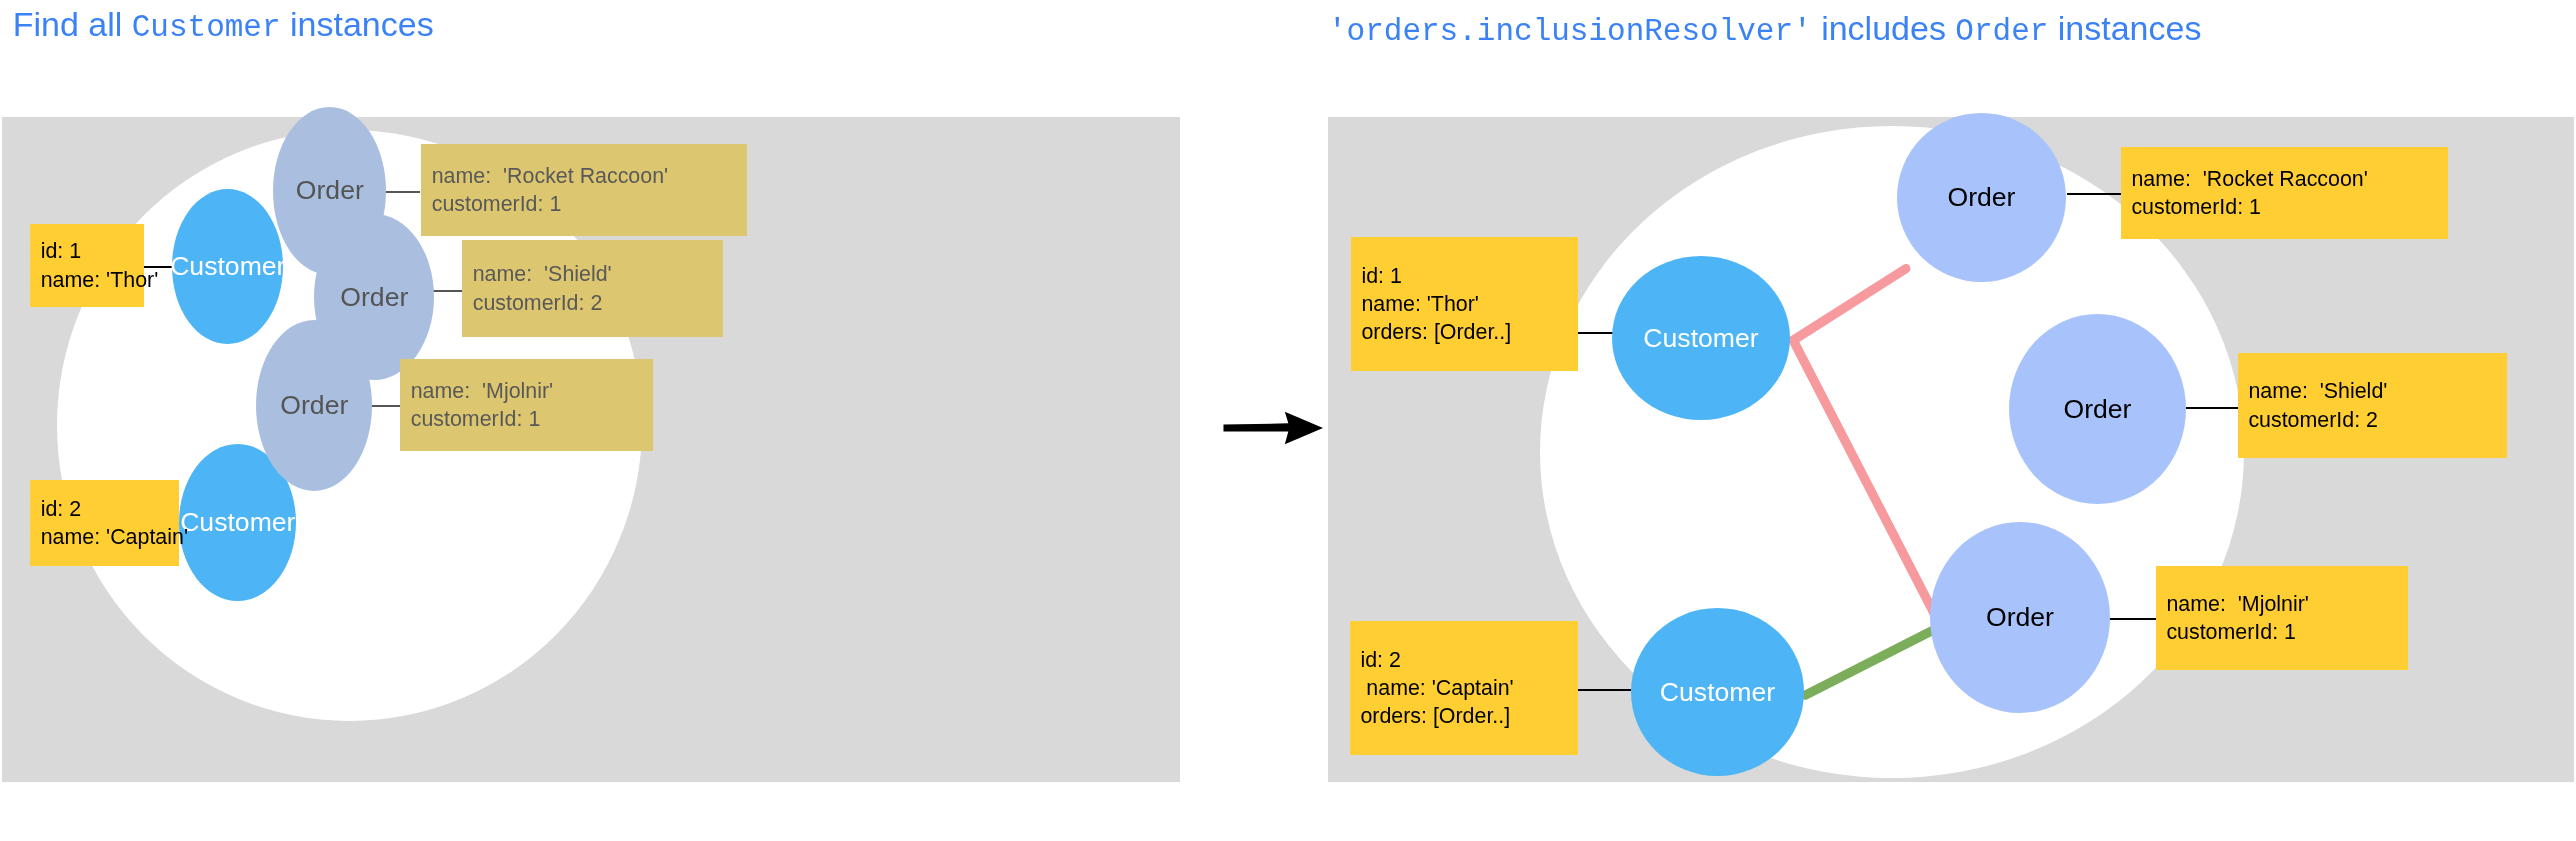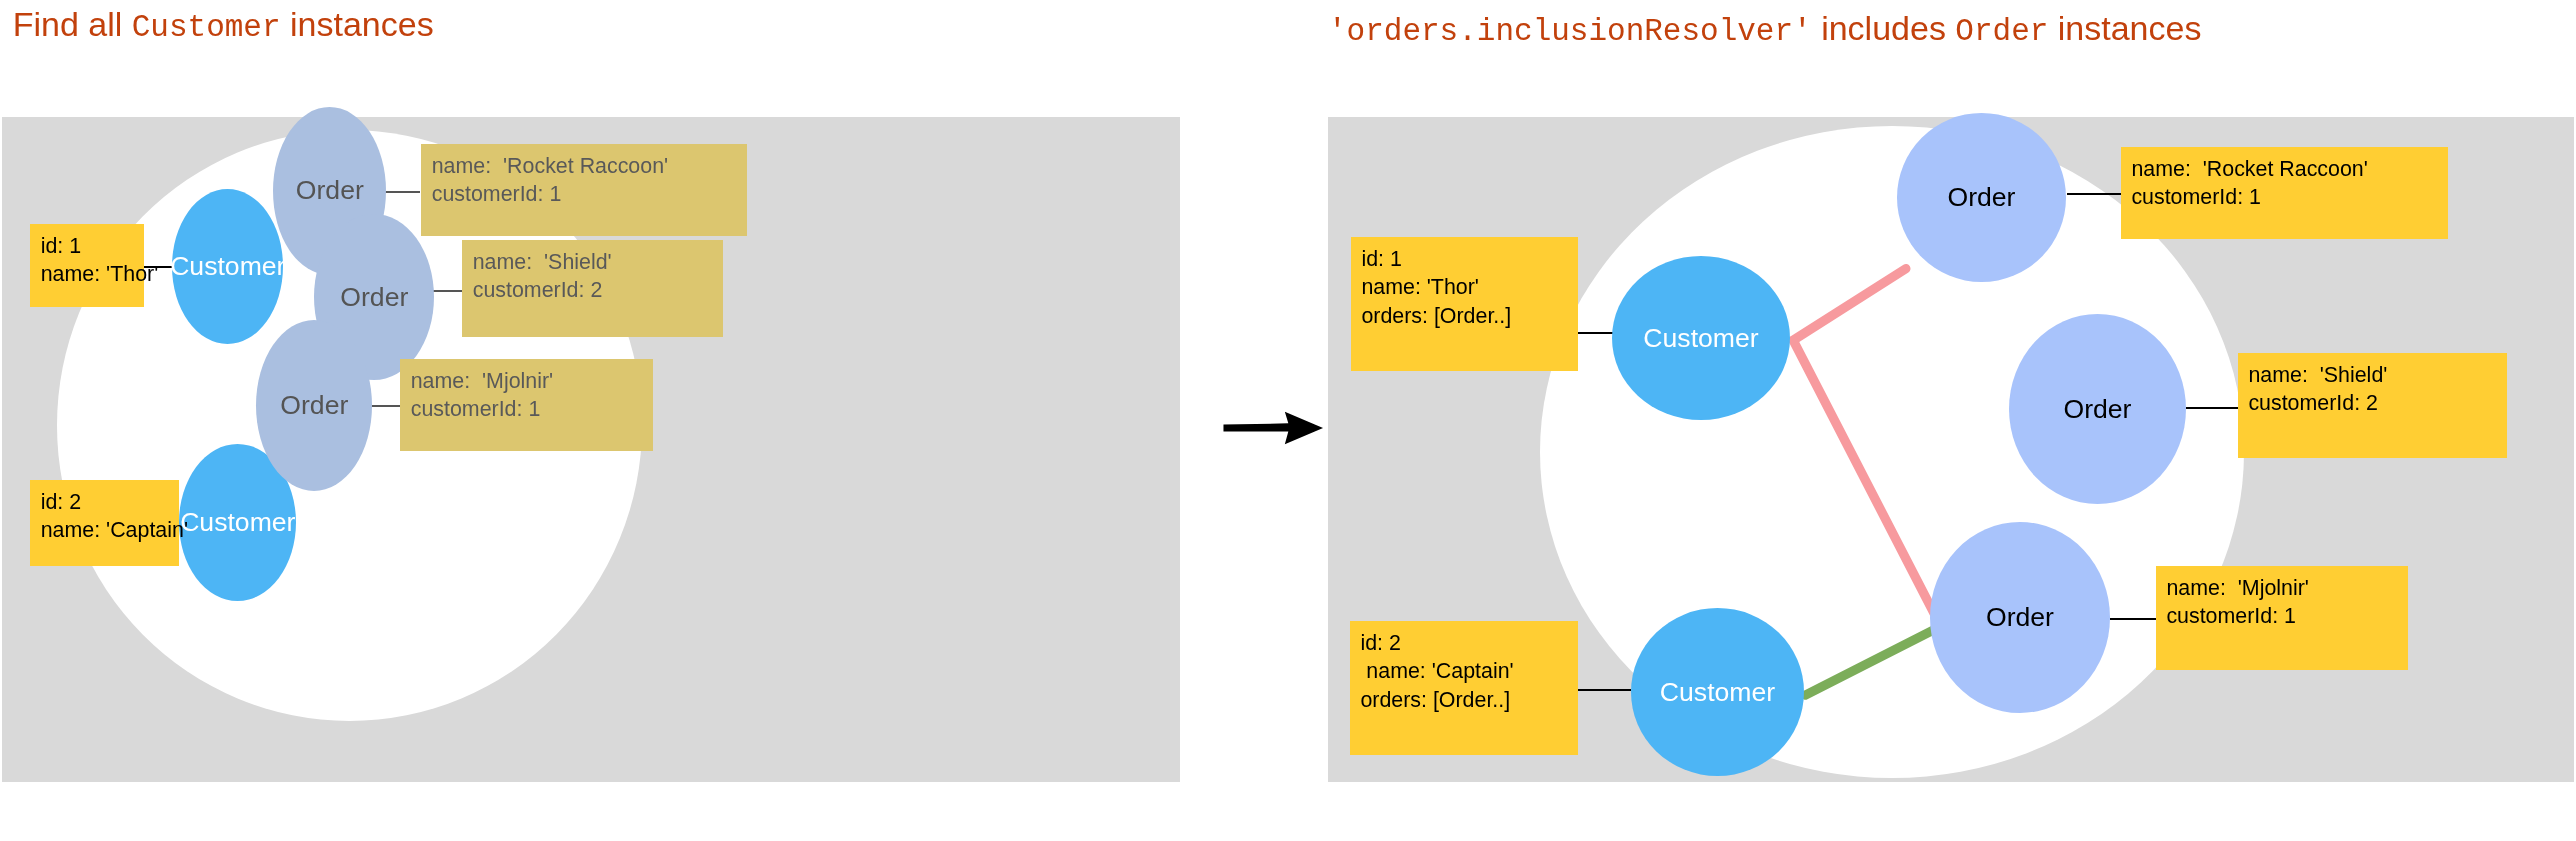--- a/index.html
+++ b/index.html
@@ -2,21 +2,21 @@
 <html style="font-size:9.2px"><head>
 <meta charset="utf-8">
 <style>
   html,body{margin:0;padding:0;background:#ffffff;}
   body{
     width:2576px;height:842px;position:relative;overflow:hidden;
     font-family:"Liberation Sans", sans-serif;
     -webkit-font-smoothing:antialiased;
   }
   .panel-title{
-    position:absolute;white-space:nowrap;color:#c2410c;
+    position:absolute;white-space:nowrap;color:#3b82f6;
     font-family:"Liberation Sans", sans-serif;
     font-size:34px;font-weight:400;letter-spacing:0px;text-align:center;
   }
   .panel-title .mono{
     font-family:"Liberation Mono", monospace;
     font-size:31px;
   }
   .panel{
     position:absolute;background:#d9d9d9;
   }
@@ -34,21 +34,21 @@
   }
   .node-order-dim{
     background:#aabfe0;color:#545454;font-size:26.6px;
   }
   .node-order-active{
     background:#a8c3fb;color:#000000;font-size:26.6px;
   }
   .card{
     position:absolute;box-sizing:border-box;
     padding:8px 10.4px;
-    display:flex;flex-direction:column;
+    display:flex;flex-direction:column;justify-content:center;
     font-family:"Liberation Sans", sans-serif;
     font-size:21.4px;line-height:1.32;white-space:pre;
   }
   .card-bright{ background:#ffce33;color:#000000; }
   .card-dim{ background:#dcc66f;color:#595959; }
   .card span{display:block;}
   .connector{
     position:absolute;background:#000000;height:2.3px;
   }
   .connector-dim{ background:#555555; }

